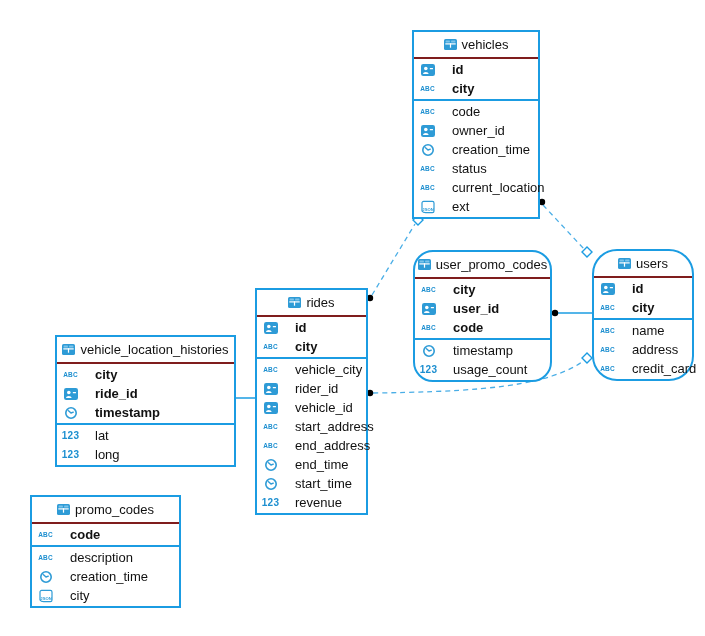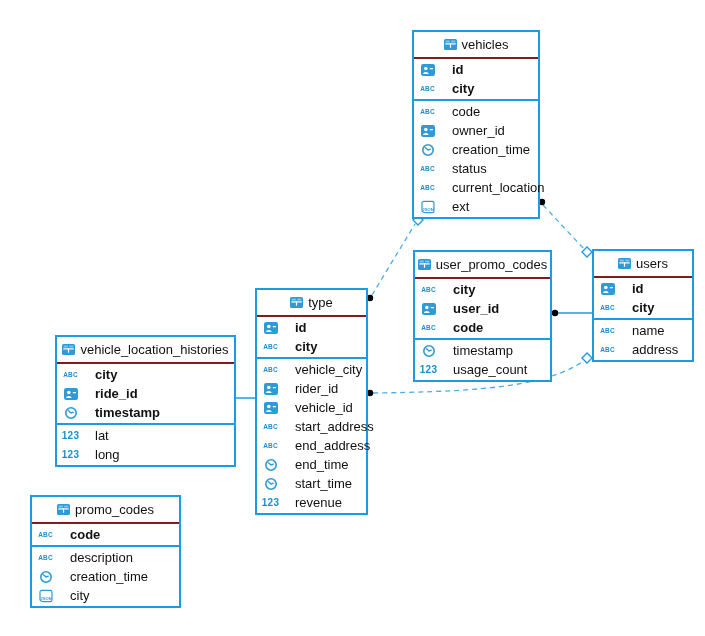--- a/index.html
+++ b/index.html
@@ -126,21 +126,21 @@
             <svg width="14" height="14" viewBox="0 0 14 14">
               <path d="M2.6 1.4 H11.4 A1.6 1.6 0 0 1 13 3 V11 A1.6 1.6 0 0 1 11.4 12.6 H4.6 C3 12.6 1.6 12 1 11 V3 A1.6 1.6 0 0 1 2.6 1.4 Z" fill="none" stroke="#2e9bd6" stroke-width="1.2"></path>
               <text x="7" y="10.6" font-size="4.2" text-anchor="middle" fill="#2e9bd6" font-weight="bold" font-family="Liberation Sans, sans-serif">JSON</text>
             </svg>
           </span>
           <span class="fname">ext</span>
         </div>
       </div>
   </div>
 
-  <div class="tbl" style="left:413px;top:250px;width:139px;">
+  <div class="tbl" style="left:413px;top:250px;width:139px;border-radius:20px;">
     <div class="tbl-header">
       <span class="tbl-icon">
           <svg width="13" height="11" viewBox="0 0 13 11">
             <rect width="13" height="11" rx="1.6" fill="#2e9bd6"></rect>
             <rect x="1.3" y="4.3" width="10.4" height="1.2" fill="#fff"></rect>
             <rect x="5.9" y="4.3" width="1.2" height="4.4" fill="#fff"></rect>
             <rect x="1.6" y="1.6" width="4.3" height="2" rx=".5" fill="#7cc4ea"></rect>
             <rect x="7.1" y="1.6" width="4.3" height="2" rx=".5" fill="#7cc4ea"></rect>
           </svg>
         </span>
@@ -177,21 +177,21 @@
           </span>
           <span class="fname">timestamp</span>
         </div>
         <div class="row">
           <span class="ic ic-123">123</span>
           <span class="fname">usage_count</span>
         </div>
       </div>
   </div>
 
-  <div class="tbl" style="left:592px;top:249px;width:102px;">
+  <div class="tbl" style="left:592px;top:249px;width:102px;border-radius:25px;">
     <div class="tbl-header">
       <span class="tbl-icon">
           <svg width="13" height="11" viewBox="0 0 13 11">
             <rect width="13" height="11" rx="1.6" fill="#2e9bd6"></rect>
             <rect x="1.3" y="4.3" width="10.4" height="1.2" fill="#fff"></rect>
             <rect x="5.9" y="4.3" width="1.2" height="4.4" fill="#fff"></rect>
             <rect x="1.6" y="1.6" width="4.3" height="2" rx=".5" fill="#7cc4ea"></rect>
             <rect x="7.1" y="1.6" width="4.3" height="2" rx=".5" fill="#7cc4ea"></rect>
           </svg>
         </span>
@@ -216,35 +216,39 @@
       </div>
     <div class="sec body">
         <div class="row">
           <span class="ic ic-abc">ABC</span>
           <span class="fname">name</span>
         </div>
         <div class="row">
           <span class="ic ic-abc">ABC</span>
           <span class="fname">address</span>
         </div>
+        <div class="row">
+          <span class="ic ic-abc">ABC</span>
+          <span class="fname">credit_card</span>
+        </div>
       </div>
   </div>
 
   <div class="tbl" style="left:255px;top:288px;width:113px;">
     <div class="tbl-header">
       <span class="tbl-icon">
           <svg width="13" height="11" viewBox="0 0 13 11">
             <rect width="13" height="11" rx="1.6" fill="#2e9bd6"></rect>
             <rect x="1.3" y="4.3" width="10.4" height="1.2" fill="#fff"></rect>
             <rect x="5.9" y="4.3" width="1.2" height="4.4" fill="#fff"></rect>
             <rect x="1.6" y="1.6" width="4.3" height="2" rx=".5" fill="#7cc4ea"></rect>
             <rect x="7.1" y="1.6" width="4.3" height="2" rx=".5" fill="#7cc4ea"></rect>
           </svg>
         </span>
-      <span class="tbl-title">type</span>
+      <span class="tbl-title">rides</span>
     </div>
     <div class="sec pk">
         <div class="row">
           <span class="ic">
             <svg width="14" height="12" viewBox="0 0 14 12">
               <rect width="14" height="12" rx="2.2" fill="#2e9bd6"></rect>
               <circle cx="4.8" cy="4.5" r="1.8" fill="#fff"></circle>
               <path d="M2 10 C2 7.3 7.6 7.3 7.6 10 Z" fill="#fff"></path>
               <rect x="8.8" y="3.9" width="3.2" height="1.4" rx=".4" fill="#fff"></rect>
             </svg>

